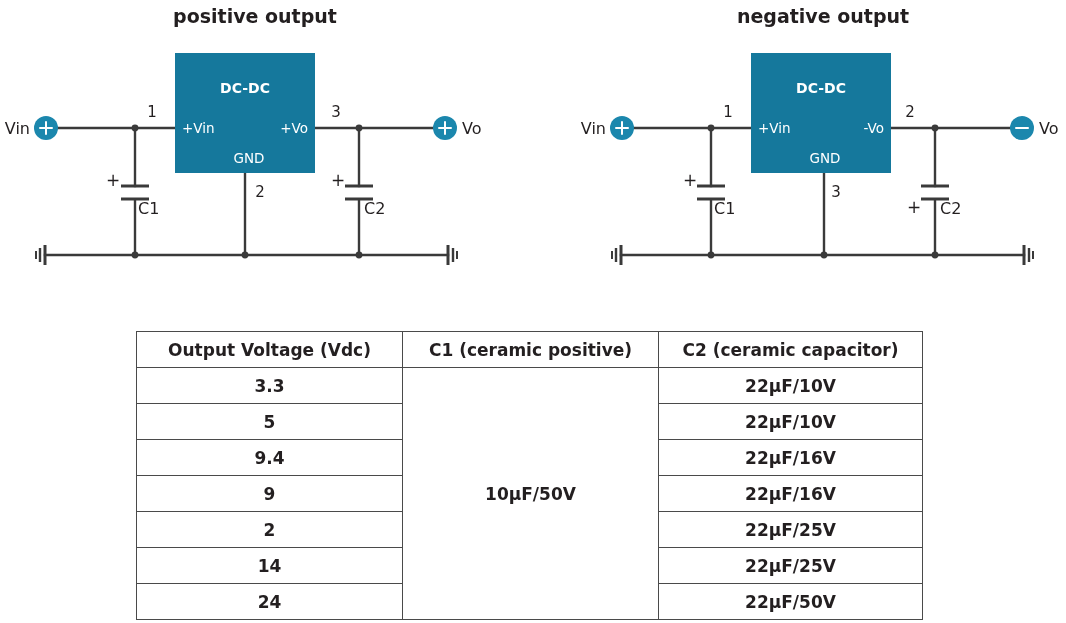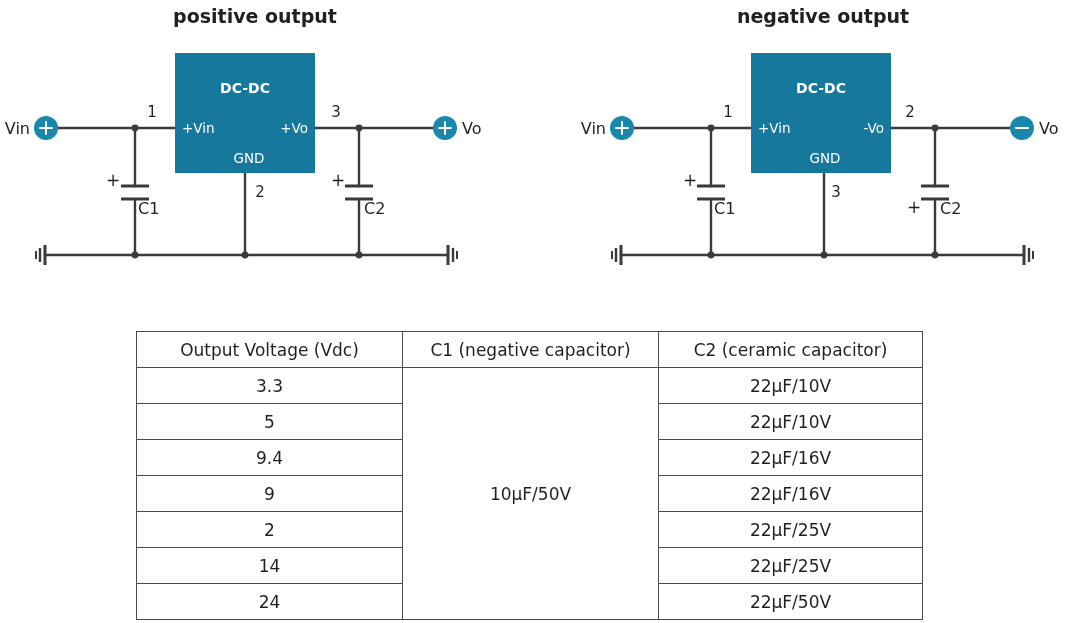--- a/index.html
+++ b/index.html
@@ -105,21 +105,21 @@
     position: absolute;
     left: 136px;
     top: 331px;
     width: 786px;
     border-collapse: collapse;
     table-layout: fixed;
   }
   #spec-table th, #spec-table td {
     border: 1px solid #4a4a4a;
     text-align: center;
-    font-weight: normal;
+    font-weight: bold;
     font-size: 17px;
     color: #231f20;
     height: 35px;
     padding: 0;
     background: #ffffff;
   }
   #spec-table col.c-v { width: 266px; }
   #spec-table col.c-c1 { width: 256px; }
   #spec-table col.c-c2 { width: 264px; }
 </style>
@@ -275,21 +275,21 @@
 
   <table id="spec-table">
     <colgroup>
       <col class="c-v">
         <col class="c-c1">
         <col class="c-c2">
     </colgroup>
     <thead>
       <tr>
         <th>Output Voltage (Vdc)</th>
-        <th>C1 (negative capacitor)</th>
+        <th>C1 (ceramic positive)</th>
         <th>C2 (ceramic capacitor)</th>
       </tr>
     </thead>
     <tbody>
       <tr>
         <td>3.3</td>
         <td rowspan="7">10µF/50V</td>
         <td>22µF/10V</td>
       </tr>
       <tr>

